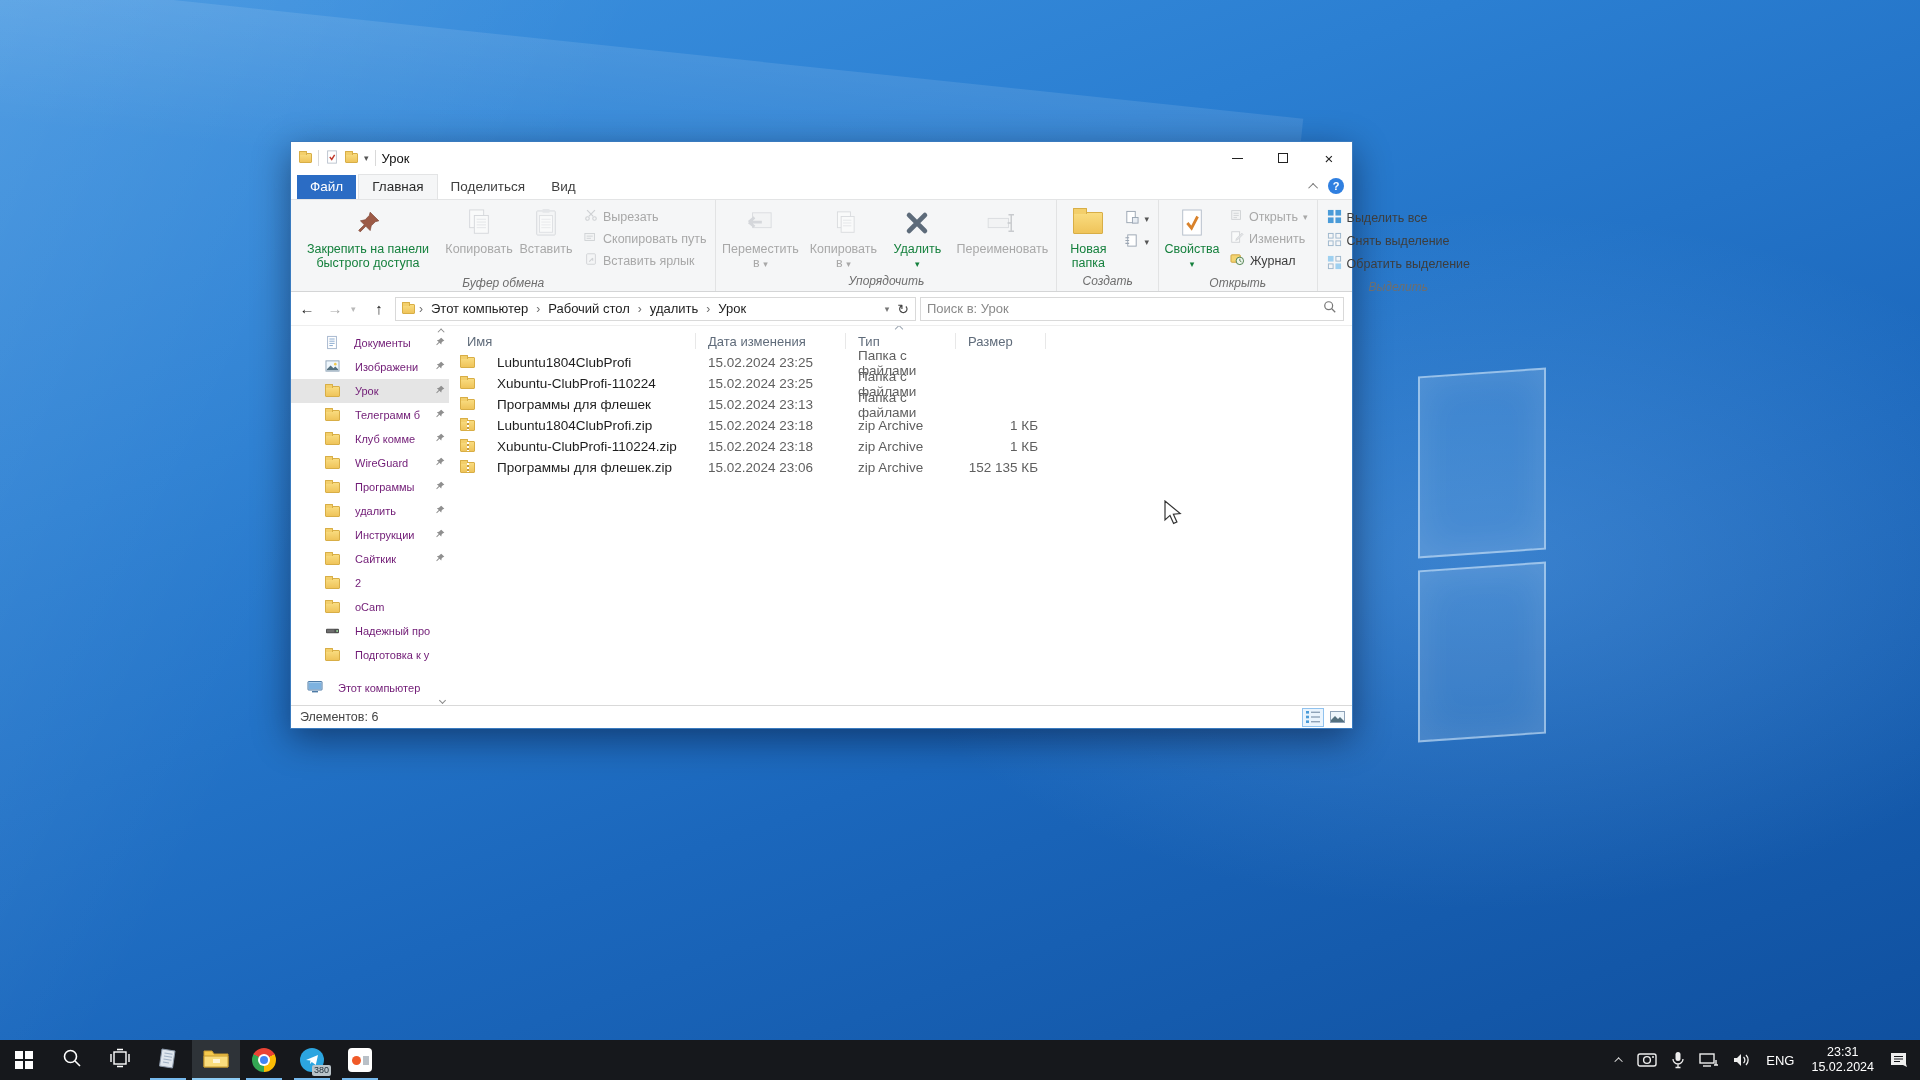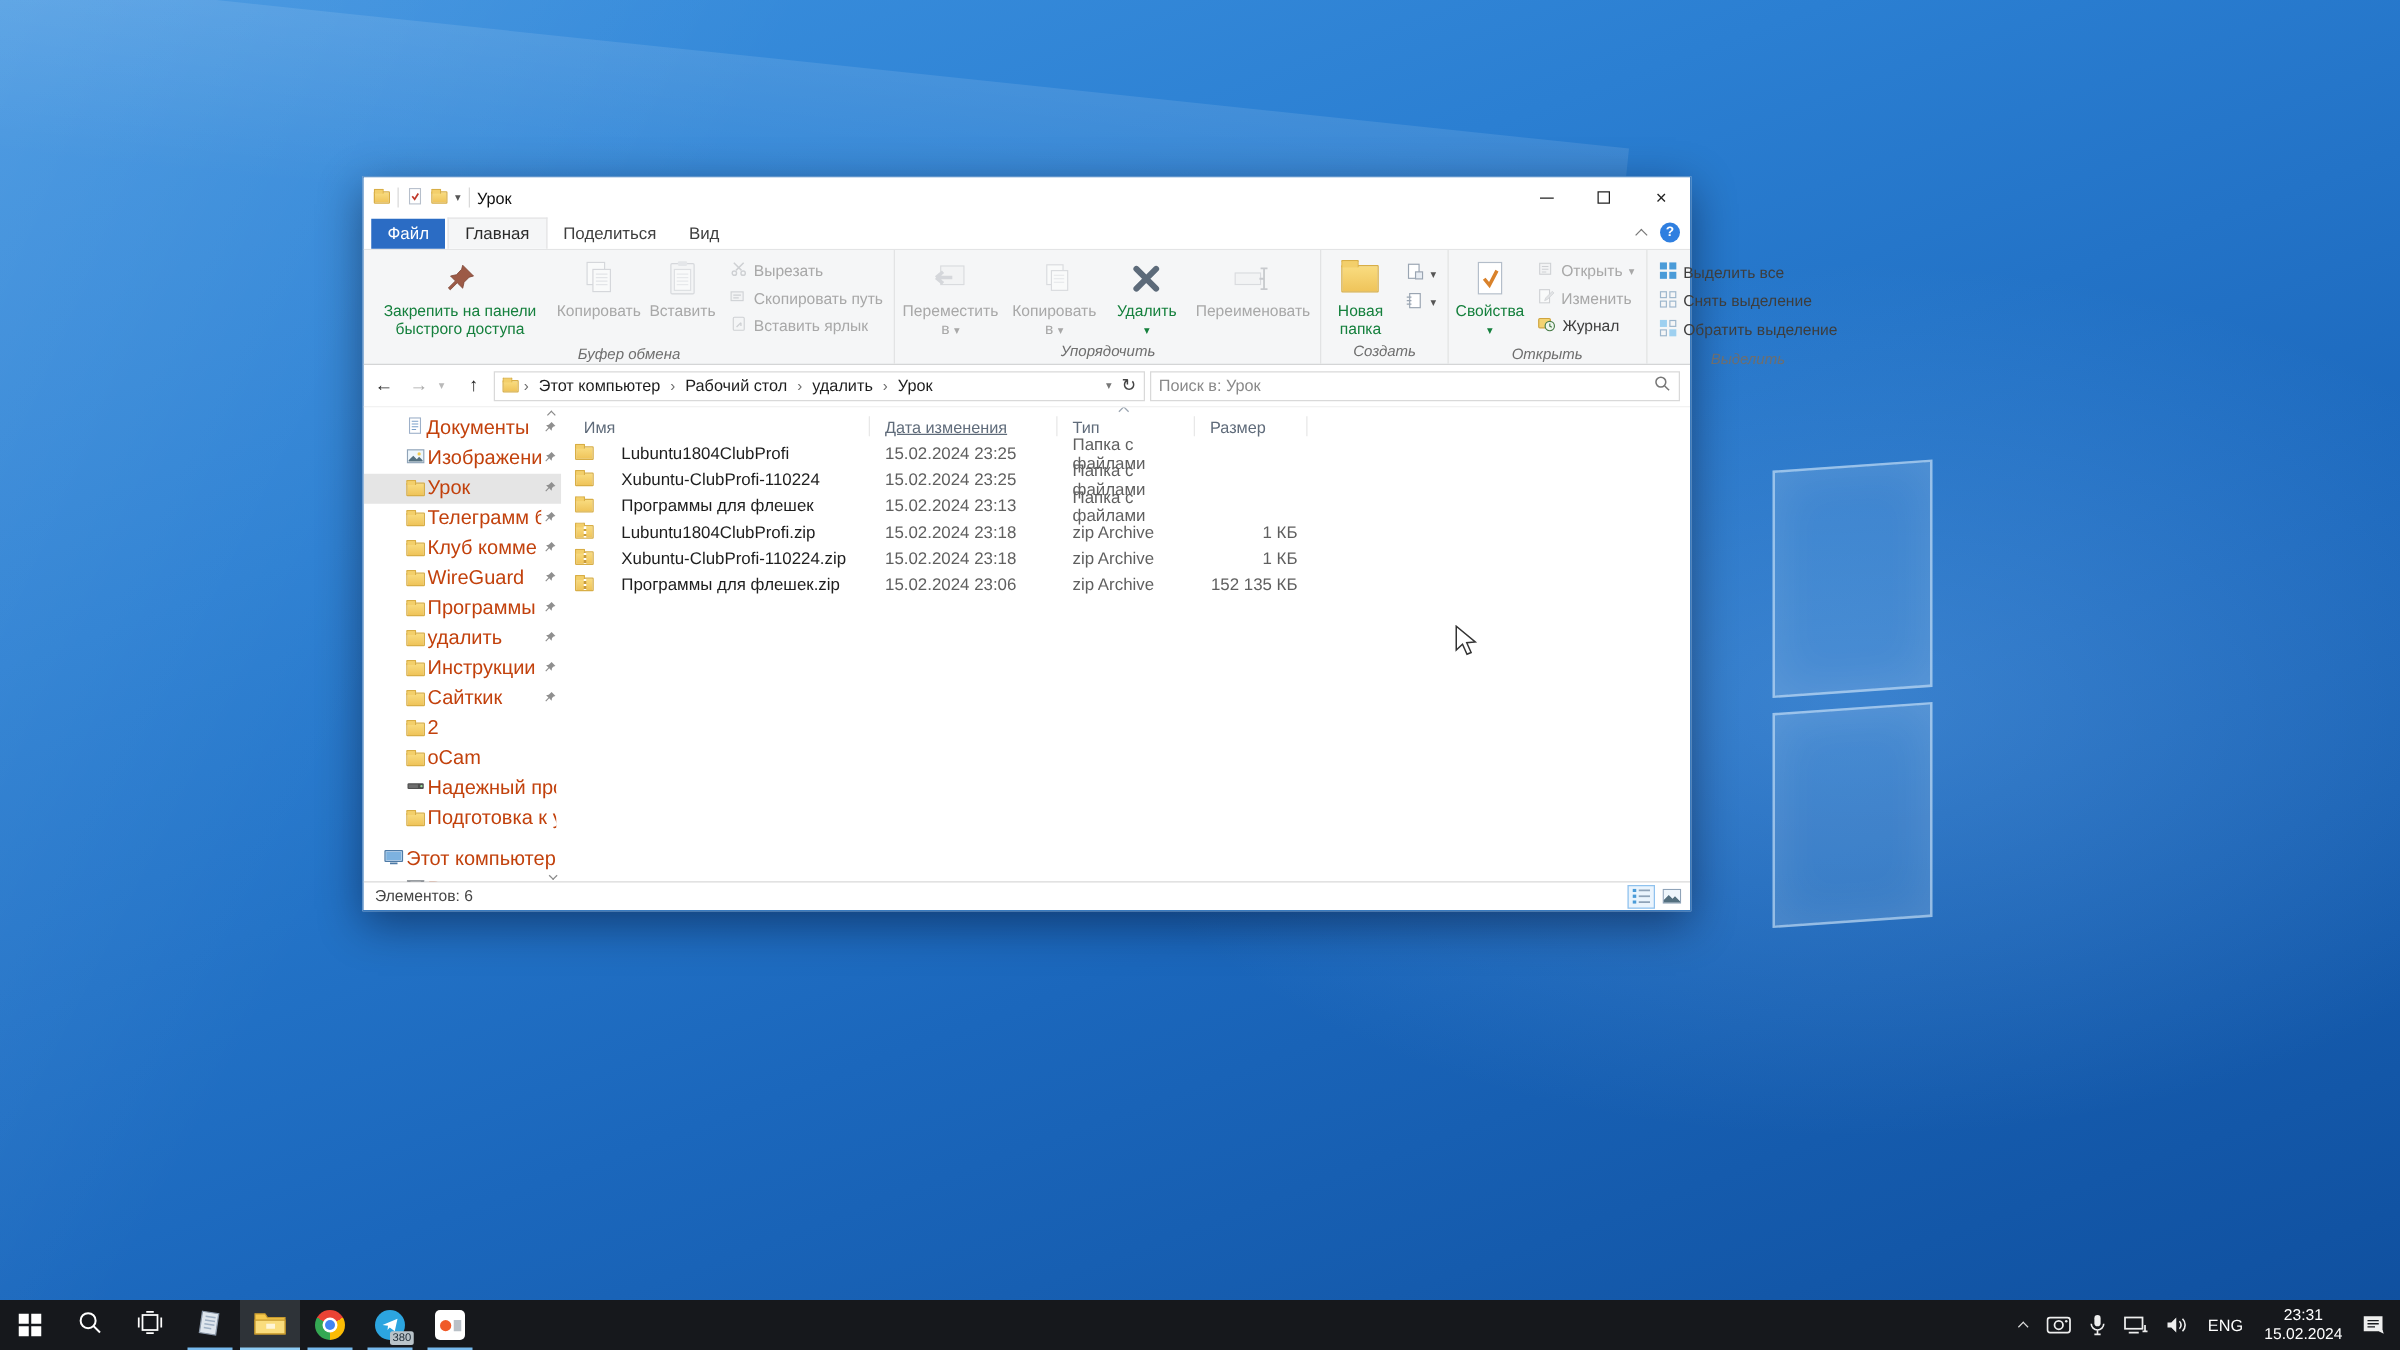--- a/index.html
+++ b/index.html
@@ -86,36 +86,36 @@
   .crumb-right{ margin-left:auto; display:flex; align-items:center; gap:8px; padding-right:4px; }
   .refresh{ font-size:14px; color:#444; }
   .cdd{ font-size:9px; color:#777; }
   .searchbox{ width:424px; height:24px; border:1px solid #d9d9d9; display:flex; align-items:center; padding:0 6px; }
   .searchbox input{ flex:1; border:none; outline:none; font-size:13px; color:#333; font-family:inherit; }
   .searchbox input::placeholder{ color:#8a8a8a; }
 
   
   .content{ flex:1; display:flex; overflow:hidden; background:#fff; }
   .sidebar{ width:158px; position:relative; padding-top:5px; overflow:hidden; }
-  .sb-item{ height:24px; display:flex; align-items:center; gap:2px; padding:0 4px 0 34px; font-size:16px; color:#c2410c; cursor:default; white-space:nowrap; }
+  .sb-item{ height:24px; display:flex; align-items:center; gap:15px; padding:0 4px 0 34px; font-size:11px; color:#701a75; cursor:default; white-space:nowrap; }
   .sb-item.sel{ background:#e5e5e5; }
   .sb-item.root{ padding-left:16px; margin-top:9px; }
   .sb-item.child{ padding-left:34px; }
   .sb-label{ overflow:hidden; text-overflow:clip; flex:1; }
   .sb-pin{ margin-left:auto; flex:0 0 auto; }
   .sb-scroll{ position:absolute; right:0; top:0; width:13px; height:100%; display:flex; flex-direction:column; justify-content:space-between; align-items:center; padding:2px 0; }
   .sb-scroll .chev{ width:5px; height:5px; border-color:#8a8a8a; }
   .sb-scroll .chev.down{ transform:rotate(225deg); }
 
   
   .filelist{ flex:1; position:relative; padding-top:4px; }
   .cols{ display:flex; height:22px; align-items:center; font-size:13px; color:#5f6b7a; position:relative; }
   .col{ border-right:1px solid #e8e8e8; height:16px; display:flex; align-items:center; }
   .col.c-name{ width:247px; padding-left:18px; }
-  .col.c-date{ width:150px; padding-left:12px;text-decoration:underline; }
+  .col.c-date{ width:150px; padding-left:12px; }
   .col.c-type{ width:110px; padding-left:12px; position:relative; }
   .col.c-size{ width:90px; padding-left:12px; }
   .sort-caret{ position:absolute; top:-7px; left:50px; width:6px; height:6px; border-left:1.2px solid #9aa4b0; border-top:1.2px solid #9aa4b0; transform:rotate(45deg); }
   .frow{ display:flex; height:21px; align-items:center; font-size:13.5px; cursor:default; }
   .frow .f-name{ width:247px; padding-left:11px; display:flex; align-items:center; gap:22px; color:#1e1e1e; white-space:nowrap; }
   .frow .f-date{ width:150px; padding-left:12px; color:#5f5f5f; }
   .frow .f-type{ width:110px; padding-left:12px; color:#5f5f5f; }
   .frow .f-size{ width:90px; padding-right:8px; text-align:right; color:#5f5f5f; }
 
   

